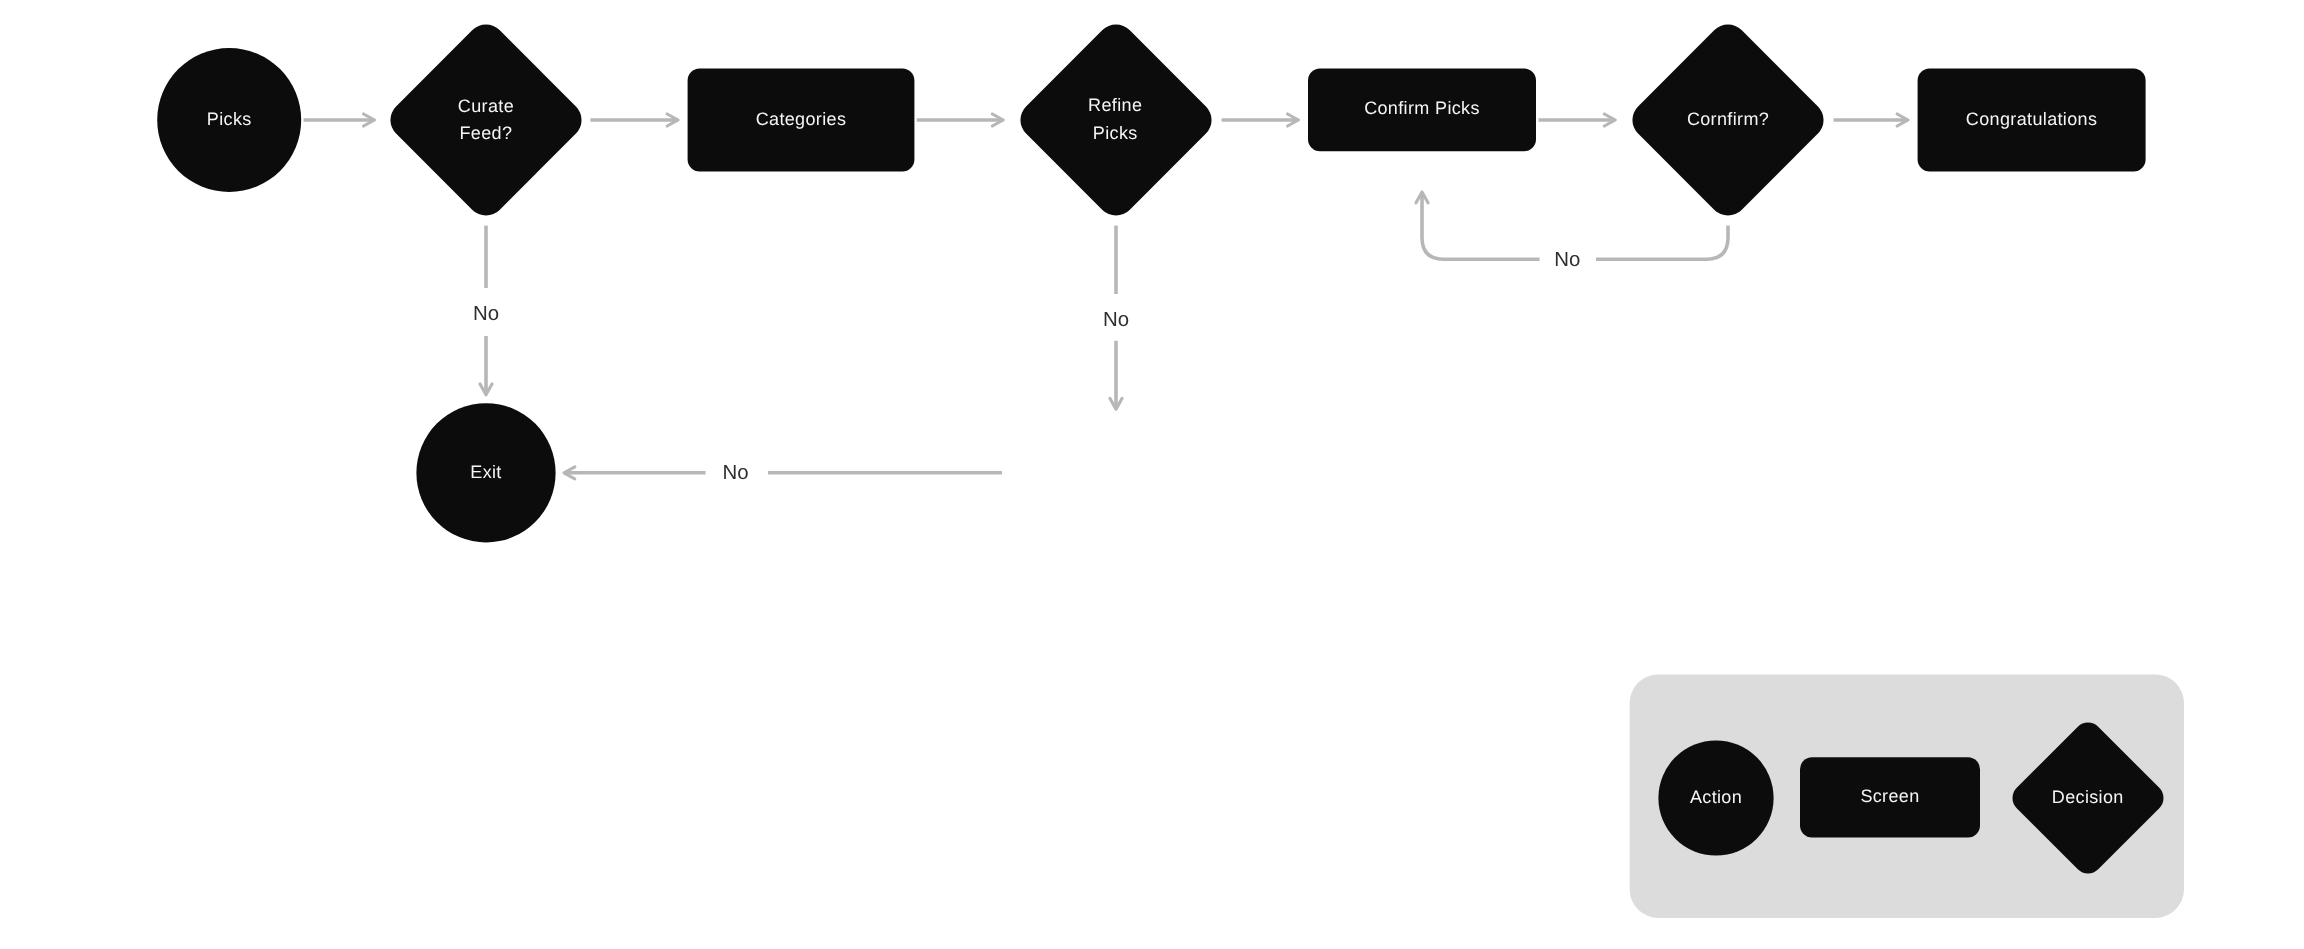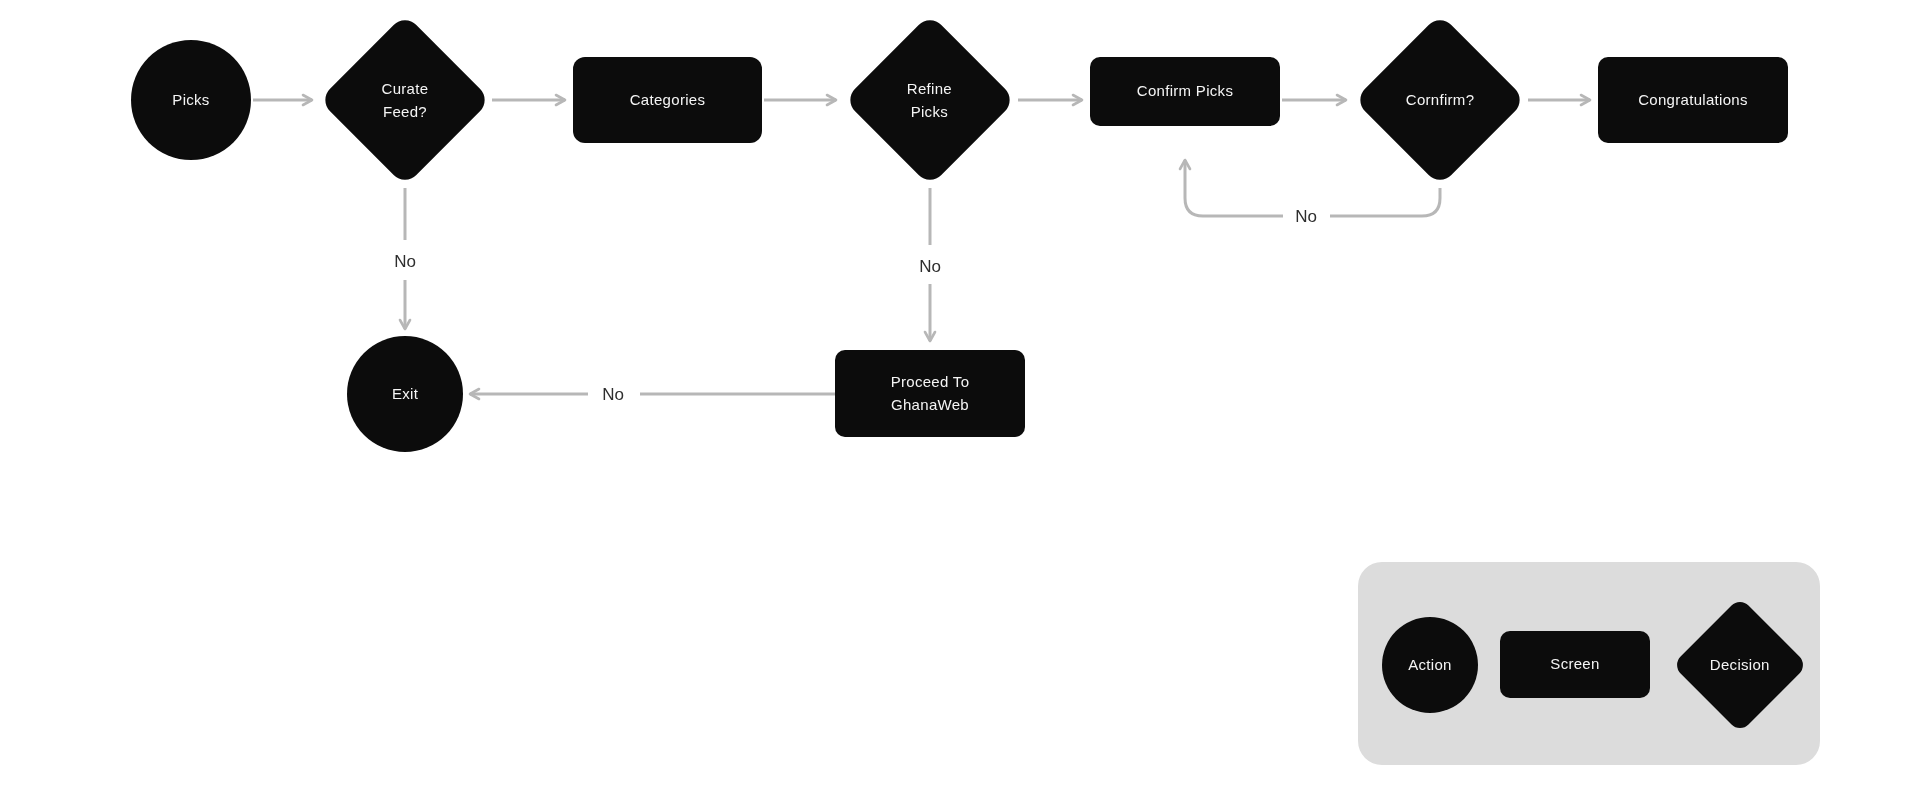--- a/index.html
+++ b/index.html
@@ -38,21 +38,21 @@
   }
   .node .lbl { white-space: pre-line; line-height: 1.5; }
   .shape-action { border-radius: 50%; }
   .shape-screen { border-radius: 10px; }
   .shape-decision { transform: rotate(45deg); border-radius: 16px; }
   .shape-decision .lbl { transform: rotate(-45deg); }
 
   
   .n-start    { left: 131px;  top: 40px;  width: 120px; height: 120px; }
   .n-curate   { left: 344px;  top: 39px;  width: 122px; height: 122px; }
-  .n-categories { left: 573px; top: 57px; width: 189px; height: 86px; border-radius: 12px; }
+  .n-categories { left: 573px; top: 57px; width: 189px; height: 86px; }
   .n-refine   { left: 869px;  top: 39px;  width: 122px; height: 122px; }
   .n-confirm  { left: 1090px; top: 57px;  width: 190px; height: 69px; }
   .n-cornfirm { left: 1379px; top: 39px;  width: 122px; height: 122px; }
   .n-congrats { left: 1598px; top: 57px;  width: 190px; height: 86px; }
   .n-exit     { left: 347px;  top: 336px; width: 116px; height: 116px; }
   .n-proceed  { left: 835px;  top: 350px; width: 190px; height: 87px; }
 
   
   .legend {
     position: absolute;
@@ -129,24 +129,20 @@
   </div>
 
   <div class="node shape-action n-exit">
     <span class="lbl">Exit</span>
   </div>
 
   <div class="node shape-screen n-congrats">
     <span class="lbl">Congratulations</span>
   </div>
 
-  <div class="node shape-screen n-proceed">
-    <span class="lbl">Proceed To
-GhanaWeb</span>
-  </div>
 
   <div class="legend">
     <div class="node shape-screen lg-screen">
       <span class="lbl">Screen</span>
     </div>
     <div class="node shape-action lg-action">
       <span class="lbl">Action</span>
     </div>
     <div class="node shape-decision lg-decision">
       <span class="lbl">Decision</span>

